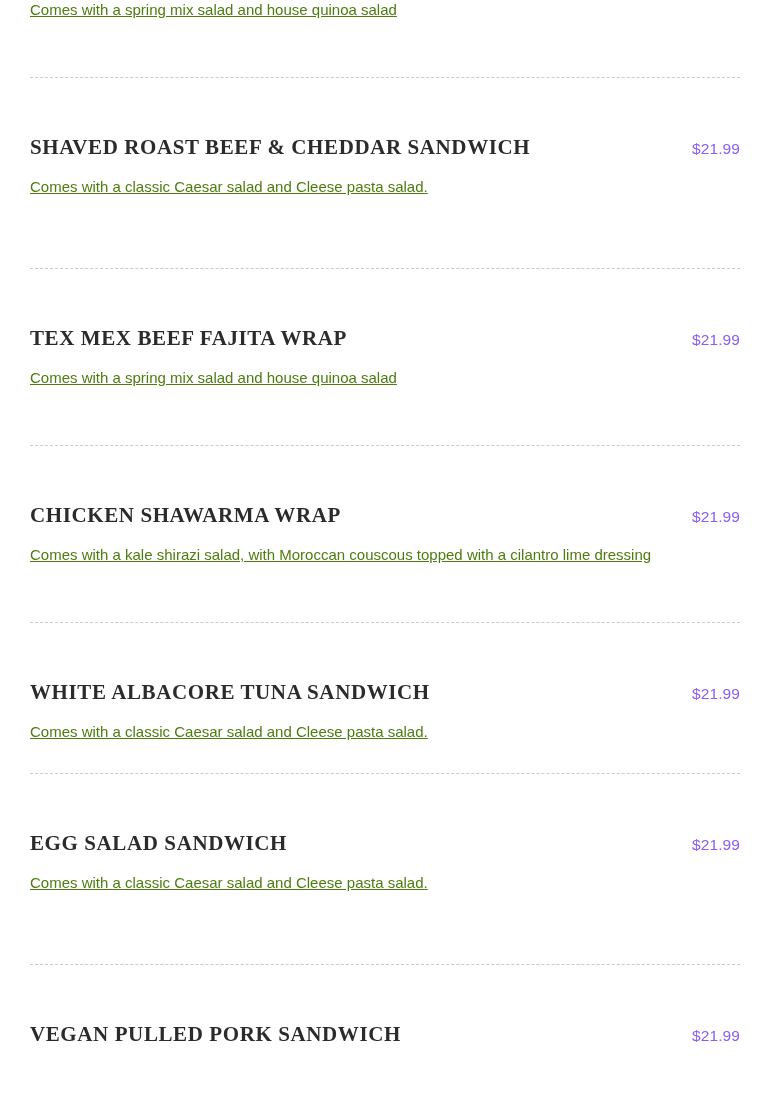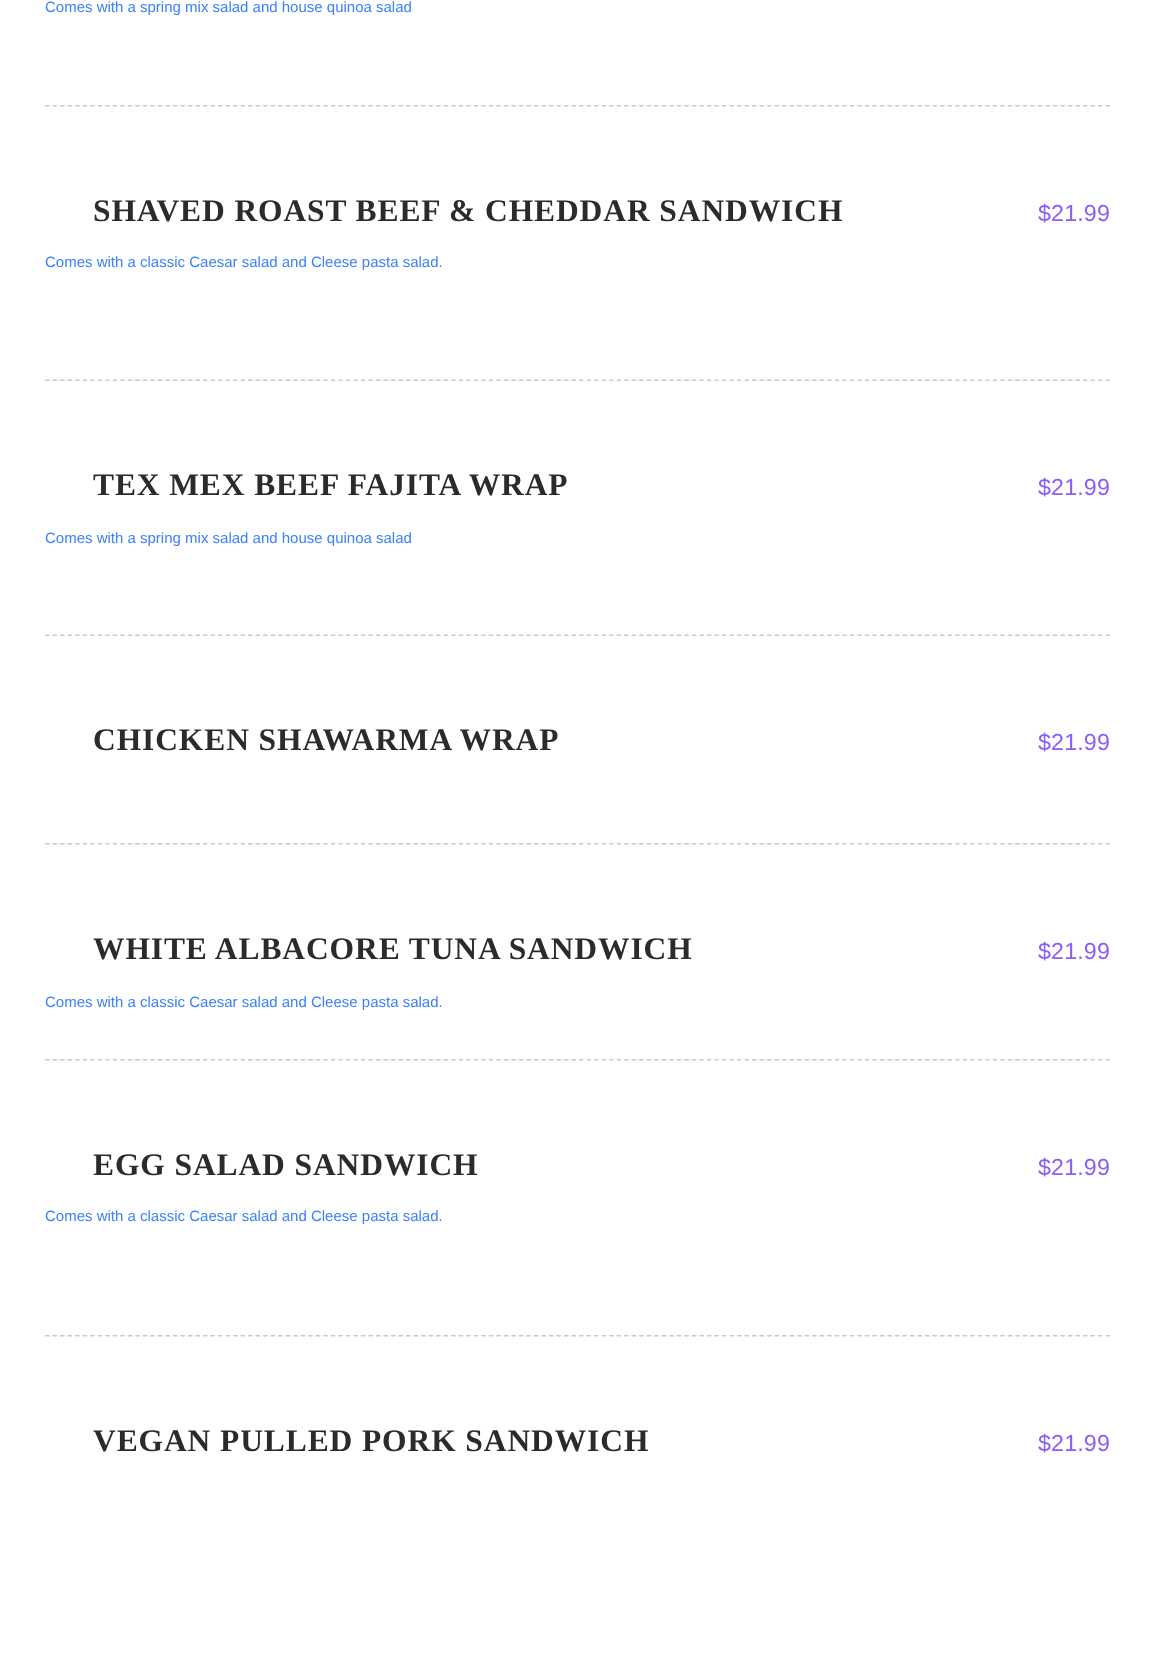--- a/index.html
+++ b/index.html
@@ -21,21 +21,20 @@
   }
   .menu-item {
     position: relative;
     box-sizing: border-box;
   }
   .item-head {
     display: flex;
     align-items: baseline;
     justify-content: space-between;
     gap: 16px;
-    margin-left: 32px;
   }
   .item-name {
     font-family: "Liberation Serif", serif;
     font-weight: bold;
     font-size: 21px;
     letter-spacing: 0.6px;
     text-transform: uppercase;
     color: #2b2b2b;
     line-height: 1.25;
     margin: 0;
@@ -44,25 +43,26 @@
   .item-price {
     font-family: "Liberation Sans", sans-serif;
     font-size: 15.5px;
     color: #8b5cf6;
     white-space: nowrap;
     flex: 0 0 auto;
     letter-spacing: 0.1px;
   }
   .item-desc {
     font-family: "Liberation Sans", sans-serif;
-    font-size: 10px;
-    color: #3b82f6;
+    font-size: 15px;
+    color: #4d7c0f;
     line-height: 1.45;
     margin: 0;
     padding-top: 16px;
+    text-decoration: underline;
   }
   .divider {
     border: 0;
     border-top: 1px dashed #cfc9c4;
     margin: 0;
     height: 0;
   }
   .spacer-sm { height: 30px; }
   .spacer-md { height: 56px; }
   .spacer-lg { height: 70px; }
@@ -103,20 +103,21 @@
   </div>
   <div class="spacer-md"></div>
   <hr class="divider">
   <div class="spacer-md"></div>
 
   <div class="menu-item">
     <div class="item-head">
       <h2 class="item-name">CHICKEN SHAWARMA WRAP</h2>
       <span class="item-price">$21.99</span>
     </div>
+    <p class="item-desc">Comes with a kale shirazi salad, with Moroccan couscous topped with a cilantro lime dressing</p>
   </div>
   <div class="spacer-md"></div>
   <hr class="divider">
   <div class="spacer-md"></div>
 
   <div class="menu-item">
     <div class="item-head">
       <h2 class="item-name">WHITE ALBACORE TUNA SANDWICH</h2>
       <span class="item-price">$21.99</span>
     </div>

